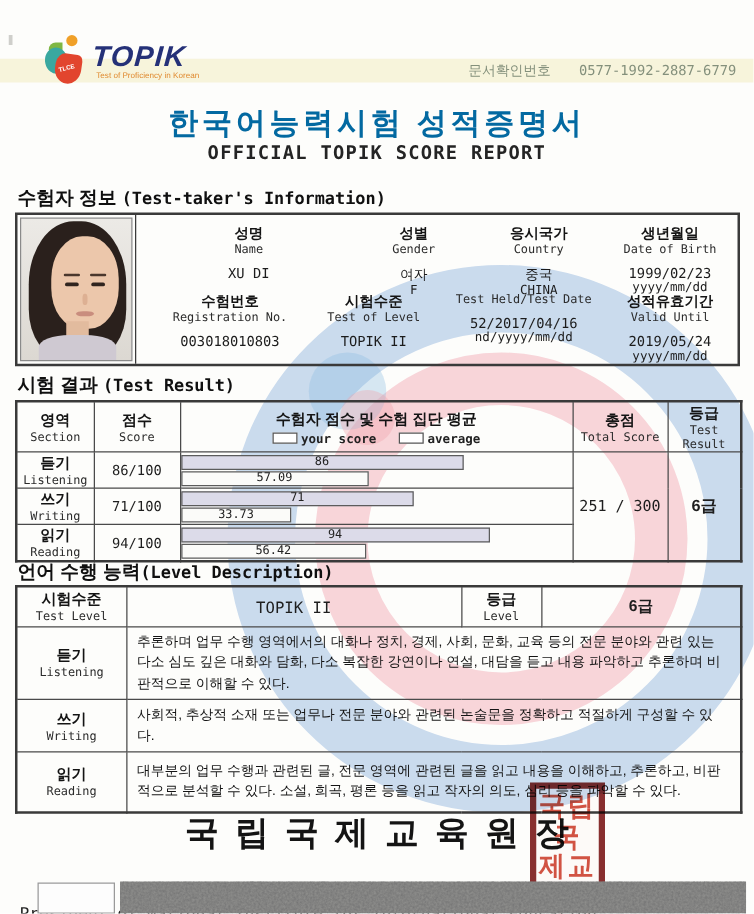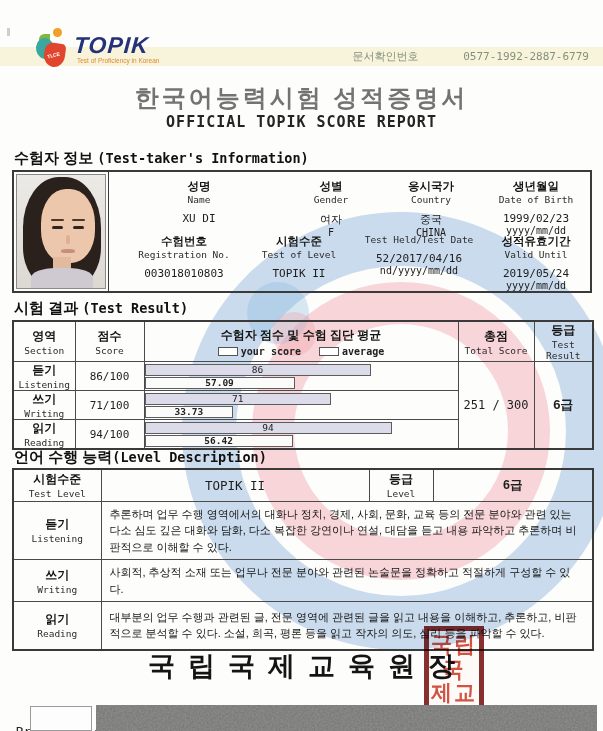--- a/index.html
+++ b/index.html
@@ -20,24 +20,24 @@
   .logo { position:absolute; left:36px; top:26px; width:160px; height:44px; }
   .swirl { position:absolute; left:0; top:2px; width:34px; height:40px; }
   .sw-dot  { position:absolute; left:17px; top:0;   width:9px;  height:9px;  background:#f0a028; border-radius:50%; }
   .sw-green{ position:absolute; left:3px;  top:6px; width:11px; height:11px; background:#7fb743; border-radius:50% 0 50% 50%; }
   .sw-teal { position:absolute; left:0;   top:10px; width:18px; height:21px; background:#3aa8a0; border-radius:65% 60% 15% 60%; transform:rotate(-12deg); }
   .sw-red  { position:absolute; left:8px; top:15px; width:21px; height:24px; background:#e2452e; border-radius:45% 25% 60% 60%; transform:rotate(8deg); }
   .sw-tlce { position:absolute; left:11px; top:24px; font-size:5px; color:#fff; transform:rotate(-14deg); font-weight:bold; }
   .logo-word { position:absolute; left:38px; top:6px; font-size:23px; font-weight:bold; font-style:italic; color:#253178; letter-spacing:1px; transform:skewX(-4deg); }
   .logo-tag  { position:absolute; left:41px; top:31px; font-size:6.5px; color:#e08a30; }
   .confirm { position:absolute; top:49px; right:14px; font-size:11px; color:#84907c; }
-  .confirm span { margin-left:38px; }
+  .confirm span { margin-left:16px; }
   .artifact { position:absolute; left:7px; top:28px; width:3px; height:8px; background:#cfcfcb; }
 
-  .title-ko { position:absolute; left:0; top:82px;  width:603px; text-align:center; font-size:24px; font-weight:bold; letter-spacing:3px; color:#737373; }
+  .title-ko { position:absolute; left:0; top:82px;  width:603px; text-align:center; font-size:24px; font-weight:bold; letter-spacing:3px; color:#0369a1; }
   .title-en { position:absolute; left:0; top:113px; width:603px; text-align:center; font-size:15px; font-weight:bold; letter-spacing:1px; color:#242424; }
 
   
   .sec-head { position:absolute; left:14px; font-size:15px; font-weight:bold; color:#101010; }
   .sec-head .en { font-family:"DejaVu Sans Mono", monospace; font-size:13.5px; font-weight:bold; }
   .h-taker  { top:149px; }
   .h-result { top:299px; }
   .h-level  { top:448px; }
 
   
@@ -76,21 +76,21 @@
   table.res th { height:38px; }
   .ck { font-size:12px; font-weight:bold; color:#141414; }
   .ce { font-size:9.5px; font-weight:normal; color:#2b2b2b; font-family:"DejaVu Sans Mono", monospace; }
   .legend { margin-top:2px; font-size:10px; font-family:"DejaVu Sans Mono", monospace; color:#222; }
   .lg-box { display:inline-block; width:20px; height:9px; border:1px solid #555; background:#fff; vertical-align:middle; margin-right:3px; }
   .lg-box.second { margin-left:12px; }
   td.score { font-family:"DejaVu Sans Mono", monospace; font-size:11px; }
   td.chart { padding:2px 5px; }
   .bar { position:relative; height:12px; border:1px solid #5c5c5c; margin:1px 0; }
   .bar.your { background:#dcdbe9; }
-  .bar.avg  { background:#fbfbf9;font-weight:bold; }
+  .bar.avg  { background:#fbfbf9; }
   .bar .lbl { position:absolute; left:0; right:0; top:-0.5px; font-size:9.5px; font-family:"DejaVu Sans Mono", monospace; color:#222; text-align:center; line-height:12px; }
   td.total { font-family:"DejaVu Sans Mono", monospace; font-size:12px; }
   td.grade { font-size:13px; font-weight:bold; }
   tr.body-row { height:25px; }
 
   
   .lvl-wrap { position:absolute; left:12px; top:468px; width:580px; }
   table.lvl { border-collapse:collapse; width:580px; border:2px solid #3a3a3a; table-layout:fixed; }
   table.lvl th, table.lvl td { border:1px solid #4a4a4a; vertical-align:middle; background:transparent; }
   table.lvl th { text-align:center; }

